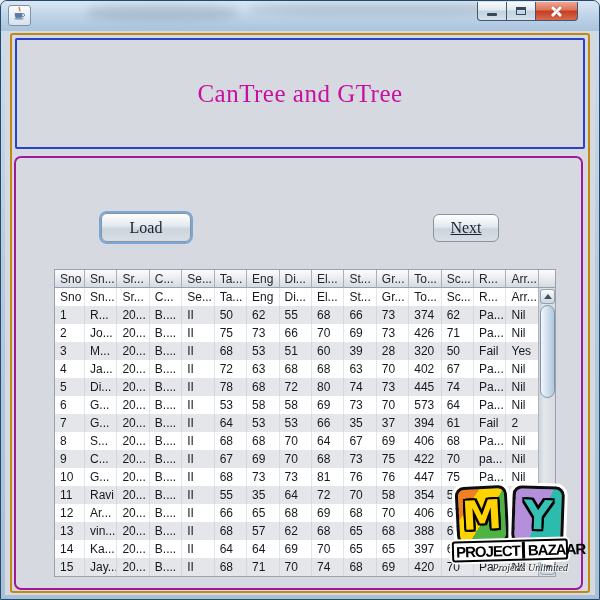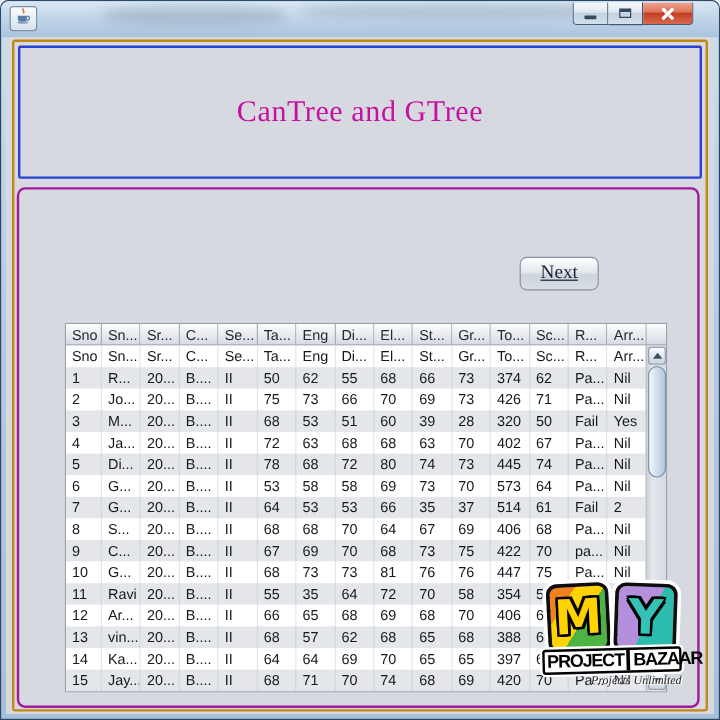--- a/index.html
+++ b/index.html
@@ -134,20 +134,21 @@
     </div>
 
     <div class="content">
       <div class="gold-border"></div>
 
       <div class="header-panel">
         <div class="app-title">CanTree and GTree</div>
       </div>
 
       <div class="main-panel">
+        <button class="btn load">Load</button>
         <button class="btn next">Next</button>
 
         <div class="table-wrap">
           <div class="thead">
               <div class="th w0">Sno</div>
               <div class="th wn">Sn...</div>
               <div class="th wn">Sr...</div>
               <div class="th wn">C...</div>
               <div class="th wn">Se...</div>
               <div class="th wn">Ta...</div>
@@ -287,21 +288,21 @@
                 <div class="td wn">G...</div>
                 <div class="td wn">20...</div>
                 <div class="td wn">B....</div>
                 <div class="td wn">II</div>
                 <div class="td wn">64</div>
                 <div class="td wn">53</div>
                 <div class="td wn">53</div>
                 <div class="td wn">66</div>
                 <div class="td wn">35</div>
                 <div class="td wn">37</div>
-                <div class="td wn">514</div>
+                <div class="td wn">394</div>
                 <div class="td wn">61</div>
                 <div class="td wn">Fail</div>
                 <div class="td wn">2</div>
               </div>
               <div class="tr">
                 <div class="td w0">8</div>
                 <div class="td wn">S...</div>
                 <div class="td wn">20...</div>
                 <div class="td wn">B....</div>
                 <div class="td wn">II</div>

